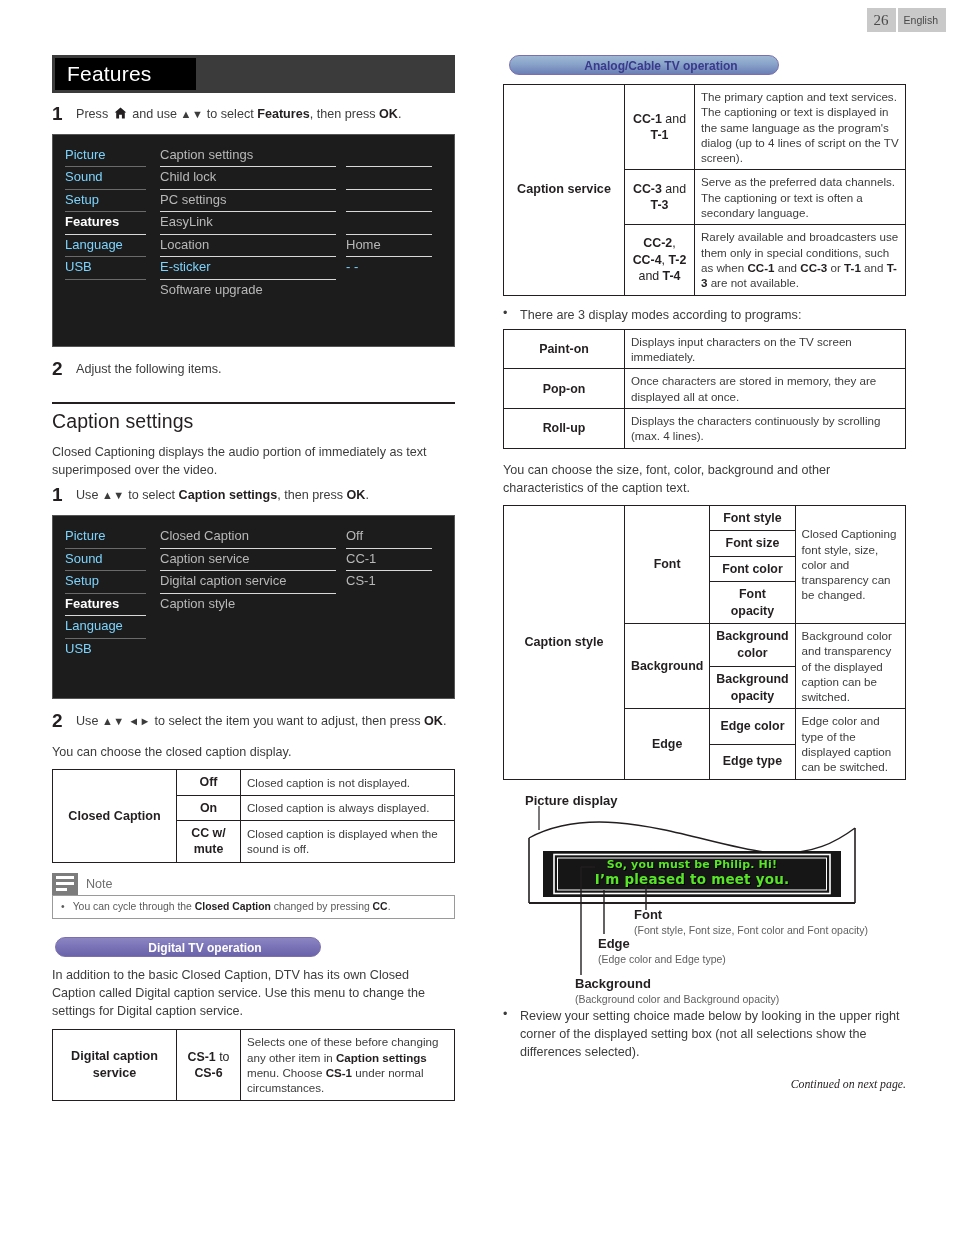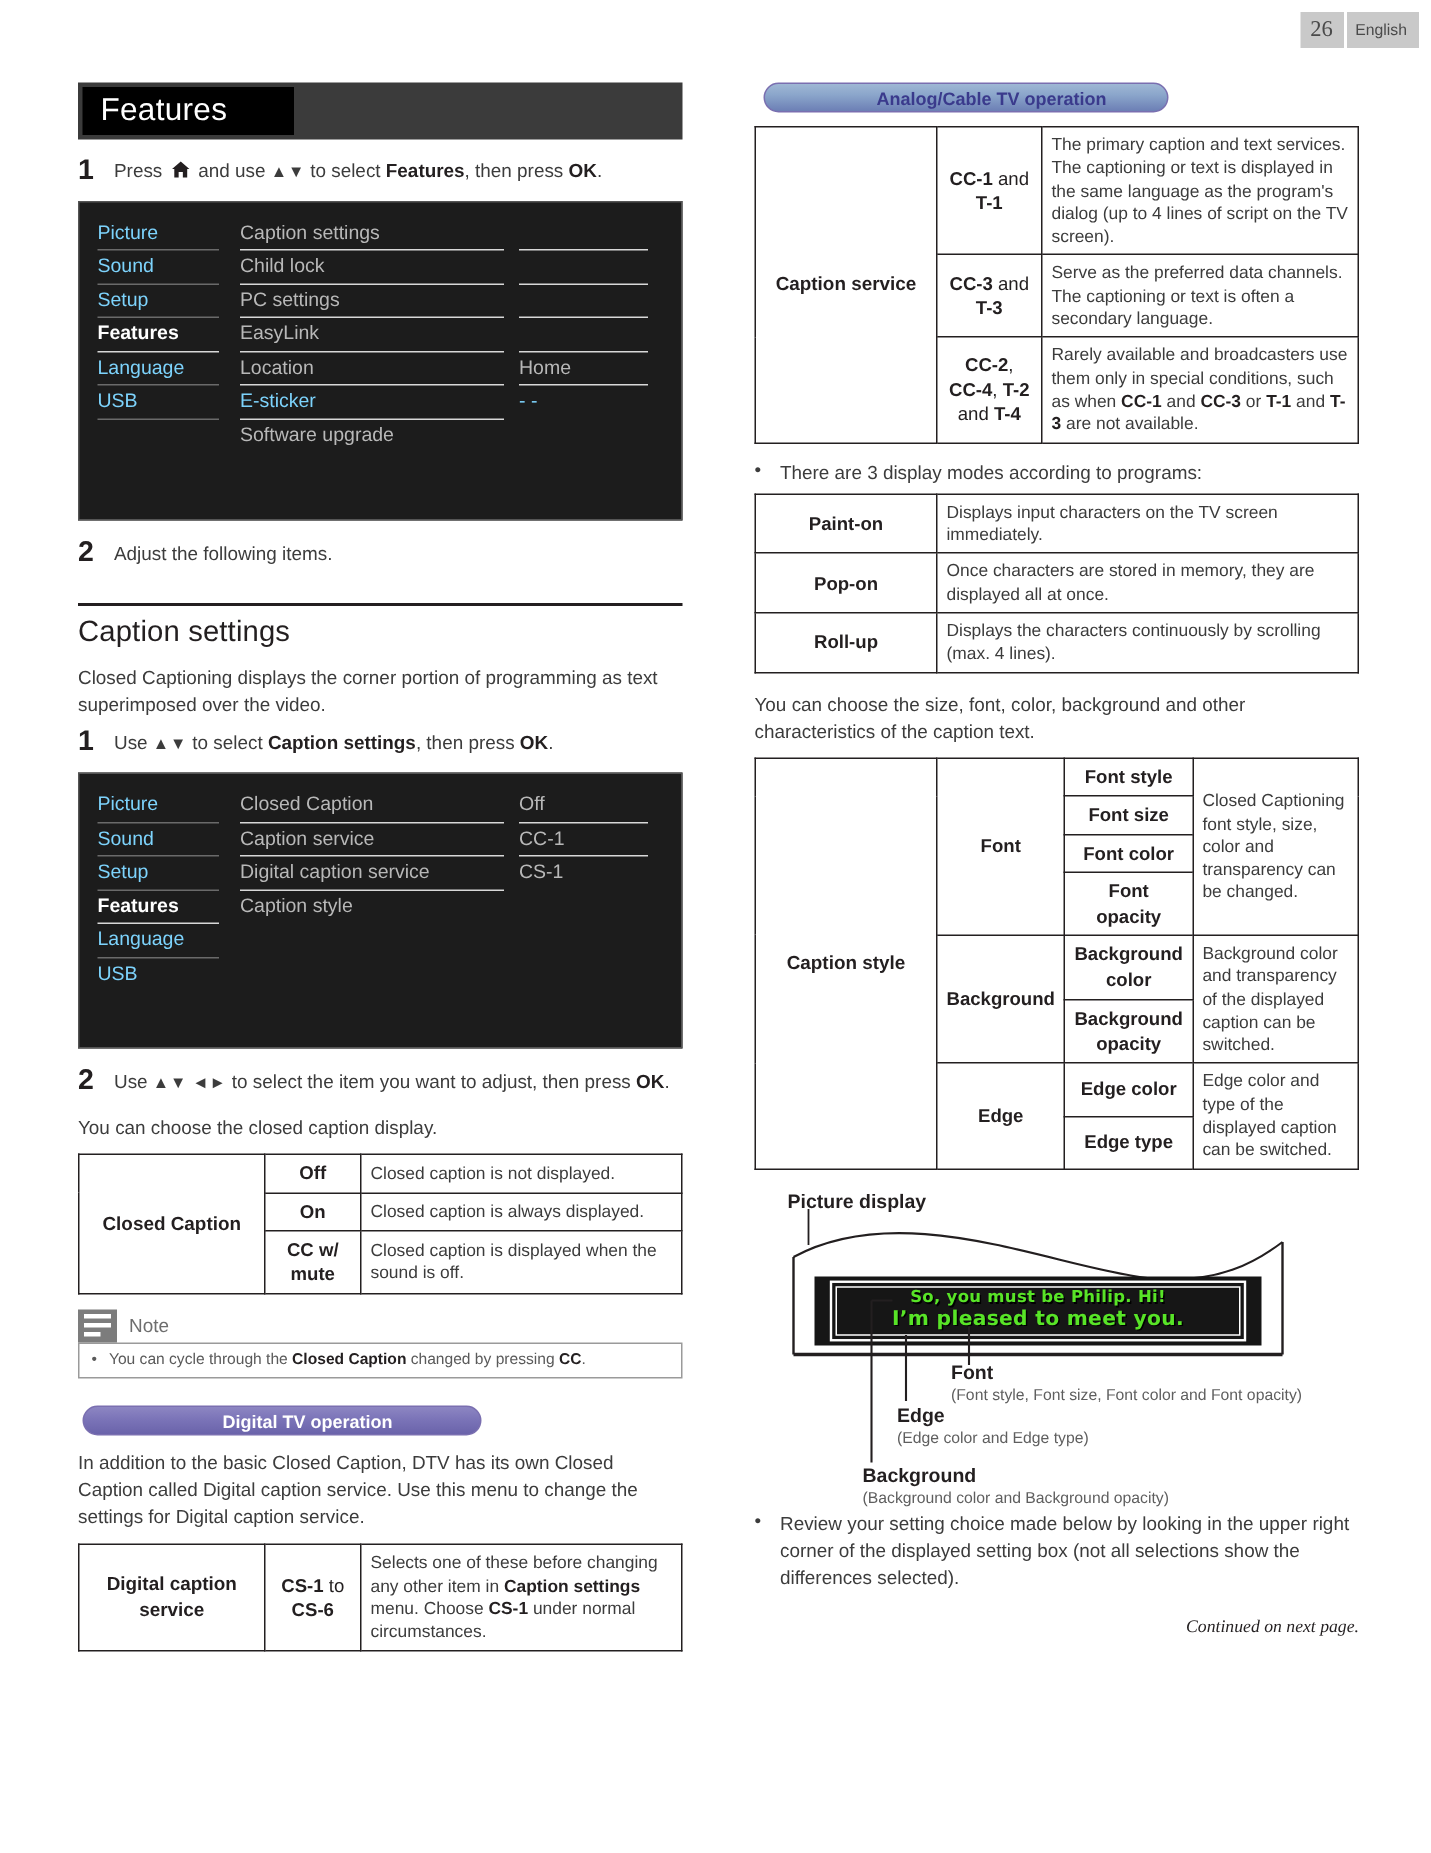--- a/index.html
+++ b/index.html
@@ -230,21 +230,21 @@
       </div>
     </div>
 
     <div class="step" style="margin-top:11px">
       <div class="num">2</div>
       <div class="txt">Adjust the following items.</div>
     </div>
 
     <div class="rule-top"></div>
     <h2 class="heading">Caption settings</h2>
-    <p class="body">Closed Captioning displays the corner portion of programming as text superimposed over the video.</p>
+    <p class="body">Closed Captioning displays the audio portion of immediately as text superimposed over the video.</p>
 
     <div class="step" style="margin-top:5px">
       <div class="num">1</div>
       <div class="txt">
         <span>Use</span>
         <span class="arrows">▲▼</span>
         <span>to select</span>
         <b>Caption settings</b><span>, then press</span>
         <b>OK</b><span>.</span>
       </div>

